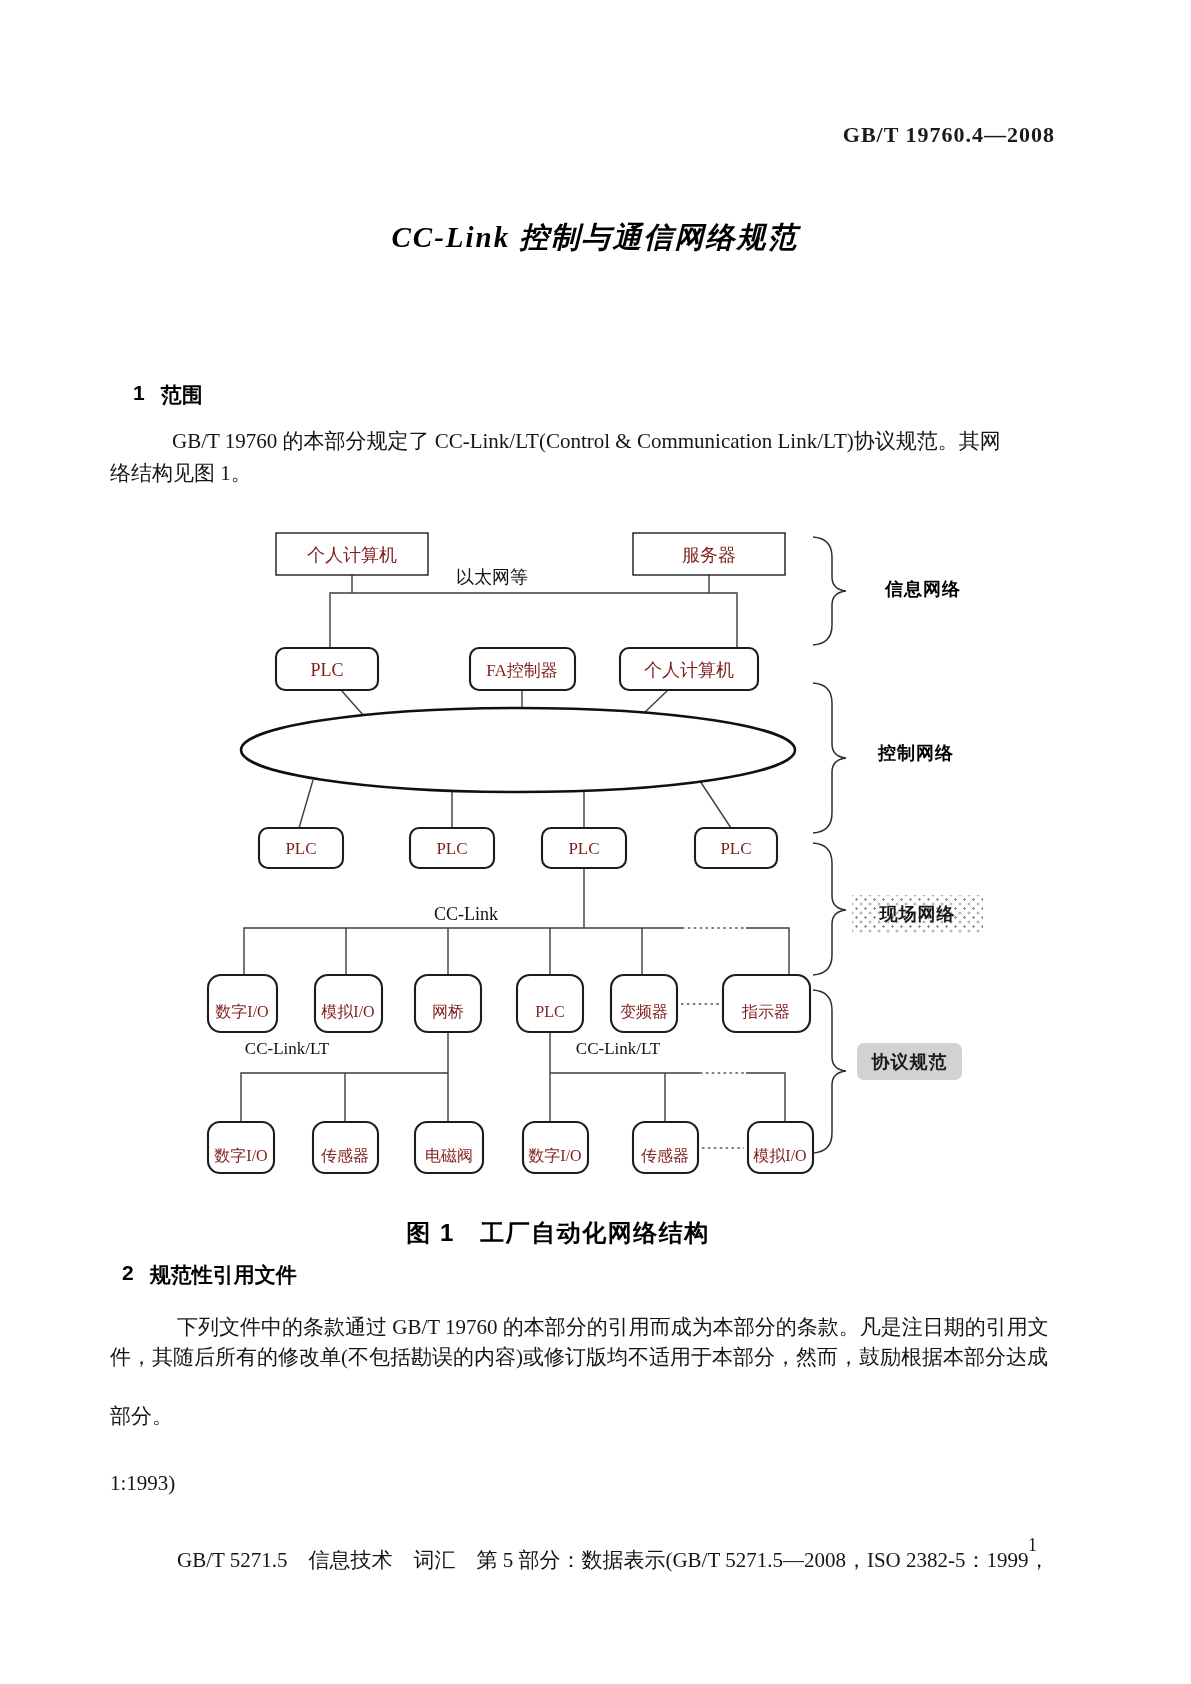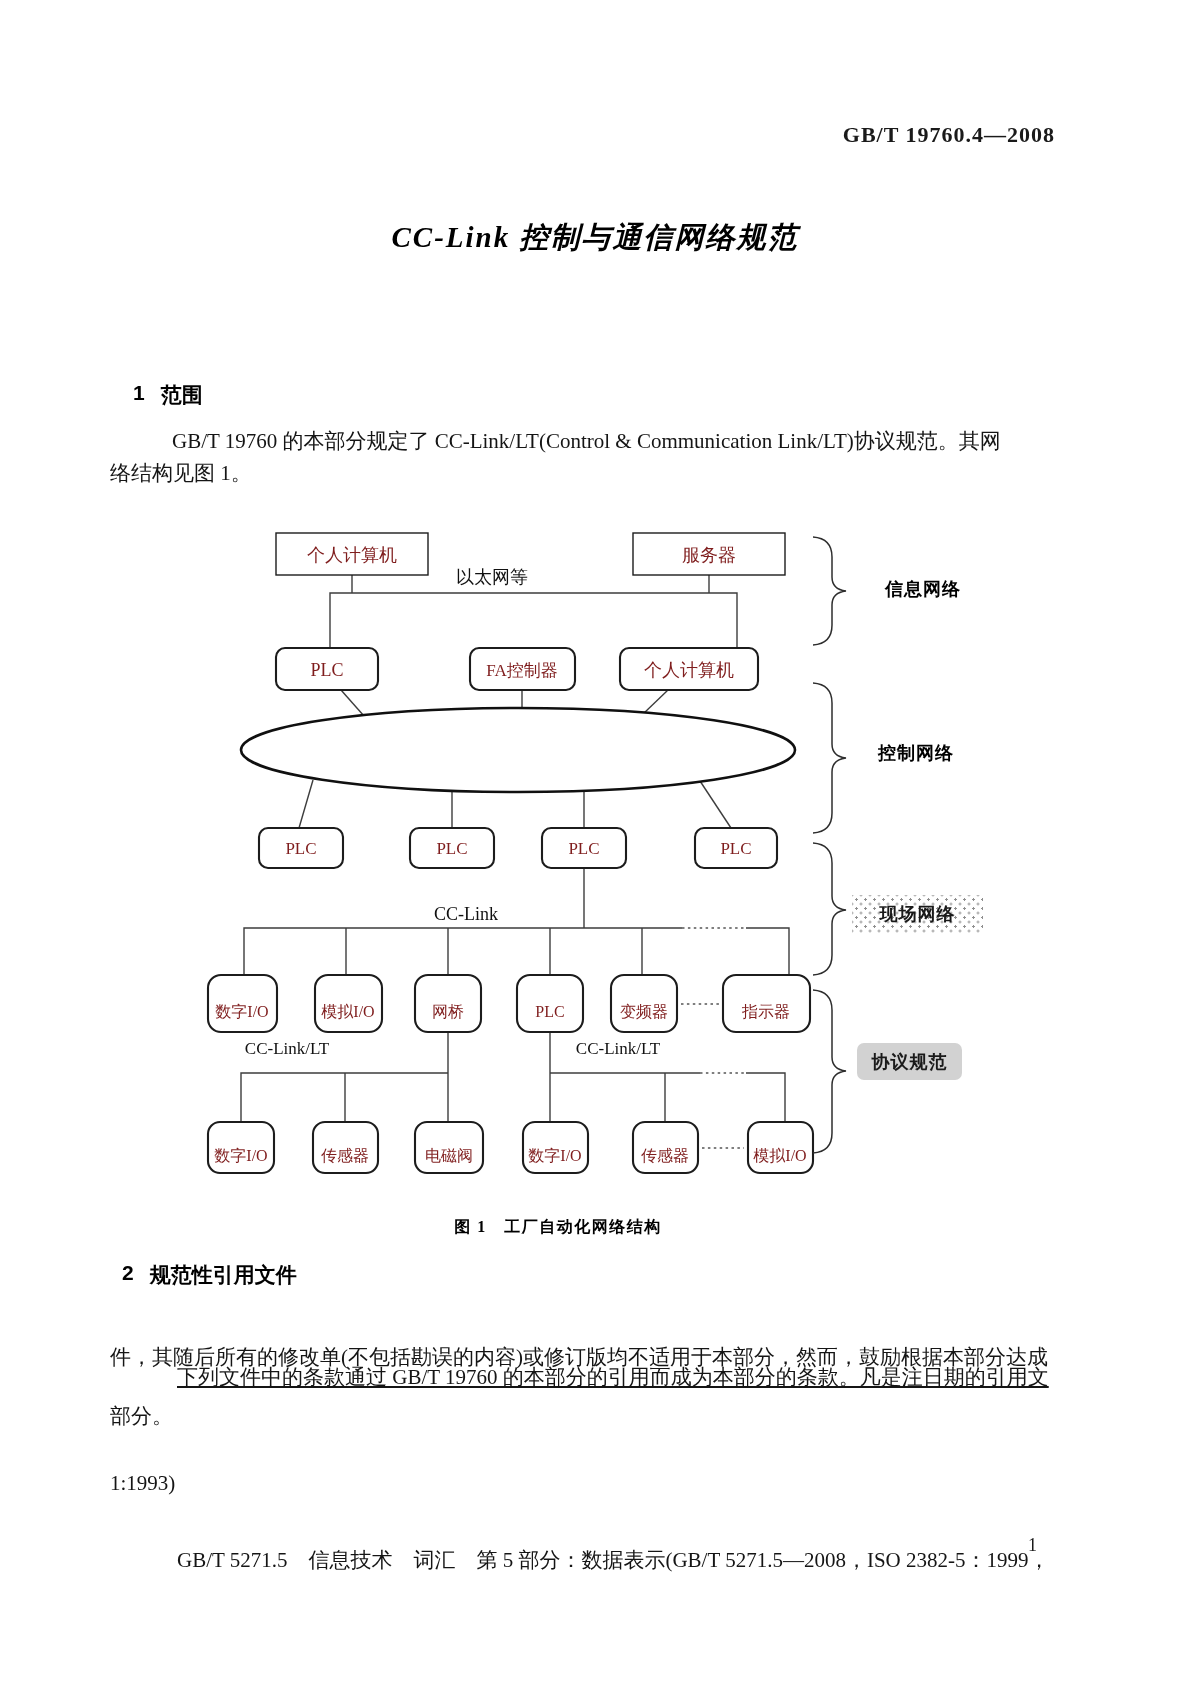--- a/index.html
+++ b/index.html
@@ -18,22 +18,22 @@
   }
   .heading {
     position:absolute; display:flex;
     font-family:"Liberation Sans","DejaVu Sans",sans-serif;
     font-weight:bold; font-size:21px; color:#000; white-space:nowrap;
   }
   .heading .num { margin-right:16px; }
   .bodyline { position:absolute; font-size:21px; white-space:nowrap; color:#151515; }
   .caption {
     position:absolute; left:558px; top:1217px; transform:translateX(-50%);
-    font-family:Liberation Serif, serif;
-    font-weight:bold; font-size:16px; letter-spacing:1.5px; white-space:nowrap; color:#000;
+    font-family:Liberation Sans, sans-serif;
+    font-weight:bold; font-size:24px; letter-spacing:1.5px; white-space:nowrap; color:#000;
   }
   .page-num { position:absolute; left:1028px; top:1535px; font-size:18px; }
   svg.diagram { position:absolute; left:0; top:0; }
   .ln  { stroke:#3d3d3d; stroke-width:1.4; fill:none; }
   .dot { stroke:#555;    stroke-width:1.6; fill:none; stroke-dasharray:2.5 3.4; }
   .bx1 { fill:#ffffff; stroke:#1c1c1c; stroke-width:1.4; }
   .bx2 { fill:#ffffff; stroke:#1c1c1c; stroke-width:2.1; }
   .ell { fill:#ffffff; stroke:#101010; stroke-width:2.6; }
   .br  { fill:none; stroke:#2e2e2e; stroke-width:1.5; }
   .nl {
@@ -193,20 +193,20 @@
     <span>协议规范</span>
   </div>
 
   <div class="caption">图 1　工厂自动化网络结构</div>
 
   <div class="heading" style="left:122px; top:1261px;">
     <span class="num">2</span>
     <span>规范性引用文件</span>
   </div>
 
-  <div class="bodyline" style="left:177px; top:1363px;text-decoration:underline;">下列文件中的条款通过 GB/T 19760 的本部分的引用而成为本部分的条款。凡是注日期的引用文</div>
+  <div class="bodyline" style="left:177px; top:1313px;">下列文件中的条款通过 GB/T 19760 的本部分的引用而成为本部分的条款。凡是注日期的引用文</div>
   <div class="bodyline" style="left:110px; top:1343px;">件，其随后所有的修改单(不包括勘误的内容)或修订版均不适用于本部分，然而，鼓励根据本部分达成</div>
   <div class="bodyline" style="left:110px; top:1402px;">部分。</div>
   <div class="bodyline" style="left:110px; top:1471px;">1:1993)</div>
   <div class="bodyline" style="left:177px; top:1502px;margin-top:44px;">GB/T 5271.5　信息技术　词汇　第 5 部分：数据表示(GB/T 5271.5—2008，ISO 2382-5：1999，</div>
 
   <div class="page-num">1</div>
 </div>
 
 </body></html>

